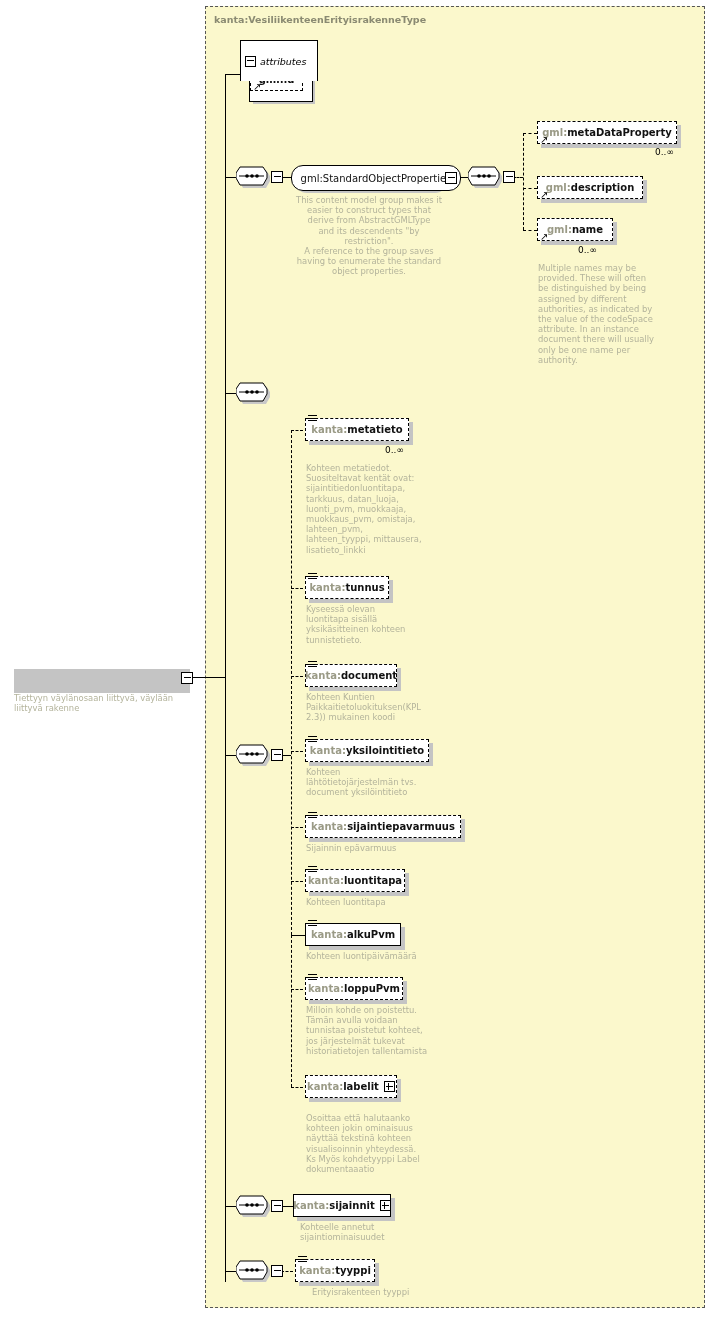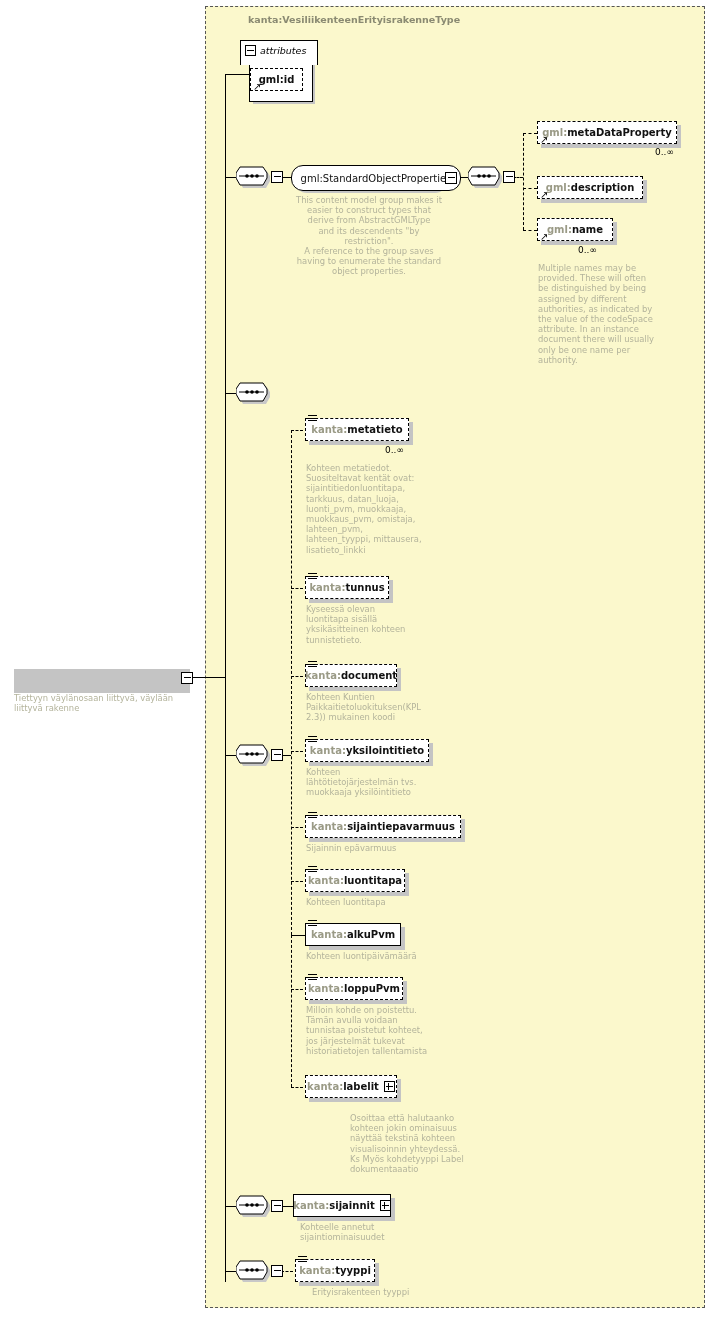--- a/index.html
+++ b/index.html
@@ -112,21 +112,21 @@
 
   
   .attrbox{
     position:absolute;
     background:#fff;
     border:1px solid #000;
     z-index:4;
   }
   .attrhdr{
     position:absolute;background:#fff;border:1px solid #000;border-bottom:none;
-    height:16px;display:flex;padding:4px 4px;z-index:5;
+    height:16px;display:flex;align-items:center;padding:12px 4px;z-index:5;
   }
   .attrhdr .mb{
     width:9px;height:9px;border:1px solid #000;background:#fff;position:relative;margin-right:4px;flex:0 0 auto;
   }
   .attrhdr .mb:before{content:"";position:absolute;left:1px;top:3.5px;width:7px;height:1px;background:#000;}
   .attrlbl{font-size:9.5px;font-style:italic;color:#000;}
 
   
   .comp{position:absolute;z-index:5;}
   .comp svg{display:block;}
@@ -139,21 +139,21 @@
     white-space:nowrap;
   }
   .gname{font-size:10px;color:#111;}
 </style>
 </head>
 <body>
 
 <div id="stage">
 
   <div class="type-box" style="left:205px;top:6px;width:498px;height:1300px;"></div>
-  <div class="type-title" style="left:214px;top:14px;margin-left:34px;">kanta:VesiliikenteenErityisrakenneType</div>
+  <div class="type-title" style="left:214px;top:14px;">kanta:VesiliikenteenErityisrakenneType</div>
 
   <div class="eshadow" style="left:14px;top:669px;width:176px;height:24px;"></div>
   <div class="minusbox" style="left:181px;top:672px;"></div>
   <div class="hline" style="left:191px;top:677px;width:34px;"></div>
   <div class="doc" style="left:14px;top:693px;width:180px;">Tiettyyn väylänosaan liittyvä, väylään liittyvä rakenne</div>
 
   <div class="vline" style="left:225px;top:74px;height:1208px;"></div>
 
   <div class="hline" style="left:225px;top:74px;width:25px;"></div>
   <div class="eshadow" style="left:253px;top:44px;width:62px;height:60px;"></div>
@@ -336,21 +336,21 @@
     <span class="seqglyph">
         <i></i>
         <i></i>
         <i></i>
       </span>
     <span class="eprefix">kanta:</span>
       <span class="ename">yksilointitieto</span>
   </div>
   <div class="doc" style="left:306px;top:767px;width:124px;">Kohteen
 lähtötietojärjestelmän  tvs.
-muokkaaja yksilöintitieto</div>
+document yksilöintitieto</div>
 
   <div class="hline dash" style="left:291px;top:827px;width:12px;"></div>
   <div class="eshadow" style="left:309px;top:819px;width:156px;height:23px;"></div>
   <div class="ebox opt" style="left:305px;top:815px;width:156px;height:23px;justify-content:center;">
     <span class="seqglyph">
         <i></i>
         <i></i>
         <i></i>
       </span>
     <span class="eprefix">kanta:</span>
@@ -401,21 +401,21 @@
 jos järjestelmät tukevat
 historiatietojen tallentamista</div>
 
   <div class="hline dash" style="left:291px;top:1087px;width:12px;"></div>
   <div class="eshadow" style="left:309px;top:1079px;width:92px;height:23px;"></div>
   <div class="ebox opt" style="left:305px;top:1075px;width:92px;height:23px;justify-content:center;">
     <span class="eprefix">kanta:</span>
       <span class="ename">labelit</span>
     <span class="plusbox"></span>
   </div>
-  <div class="doc" style="left:306px;top:1113px;width:140px;margin-left:44px;">Osoittaa että halutaanko
+  <div class="doc" style="left:306px;top:1113px;width:140px;">Osoittaa että halutaanko
 kohteen jokin ominaisuus
 näyttää tekstinä kohteen
 visualisoinnin yhteydessä.
  Ks Myös kohdetyyppi Label
 dokumentaaatio</div>
 
   <div class="hline" style="left:225px;top:1206px;width:13px;"></div>
   <div class="comp" style="left:236px;top:1193px;">
     <svg width="36" height="26" viewBox="0 0 36 26">
       <polygon points="4,21 0,14 0,9 4,3 27,3 31,9 31,14 27,21" fill="#c8c8c8" transform="translate(3,3)"></polygon>

